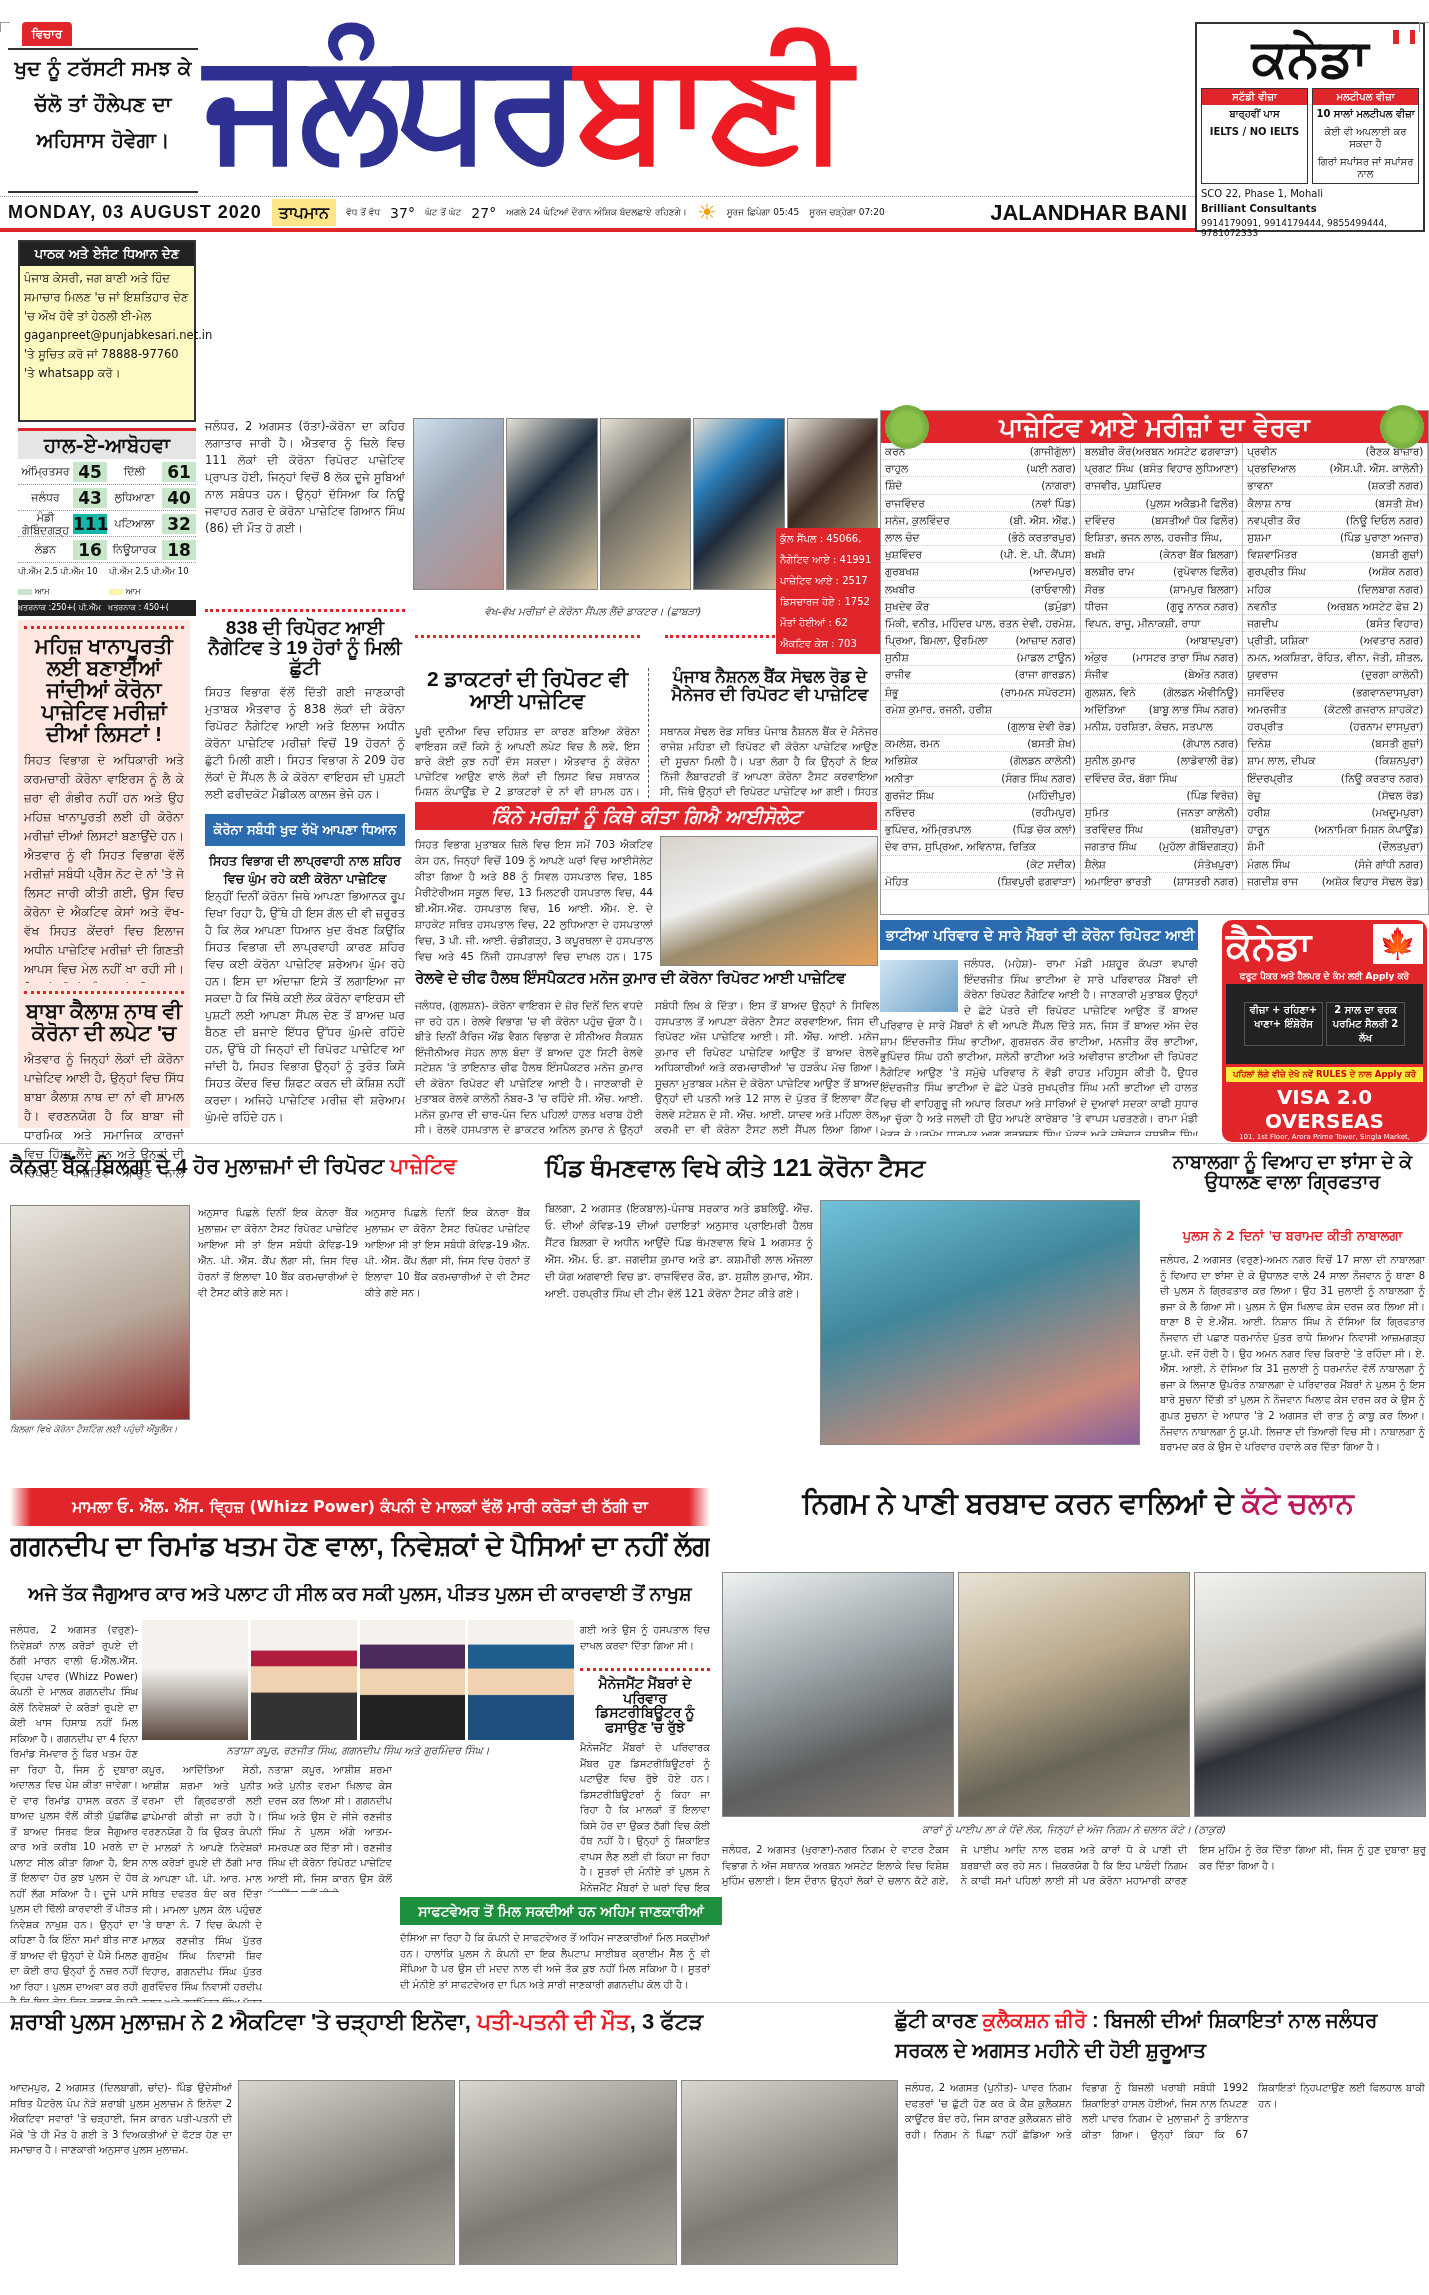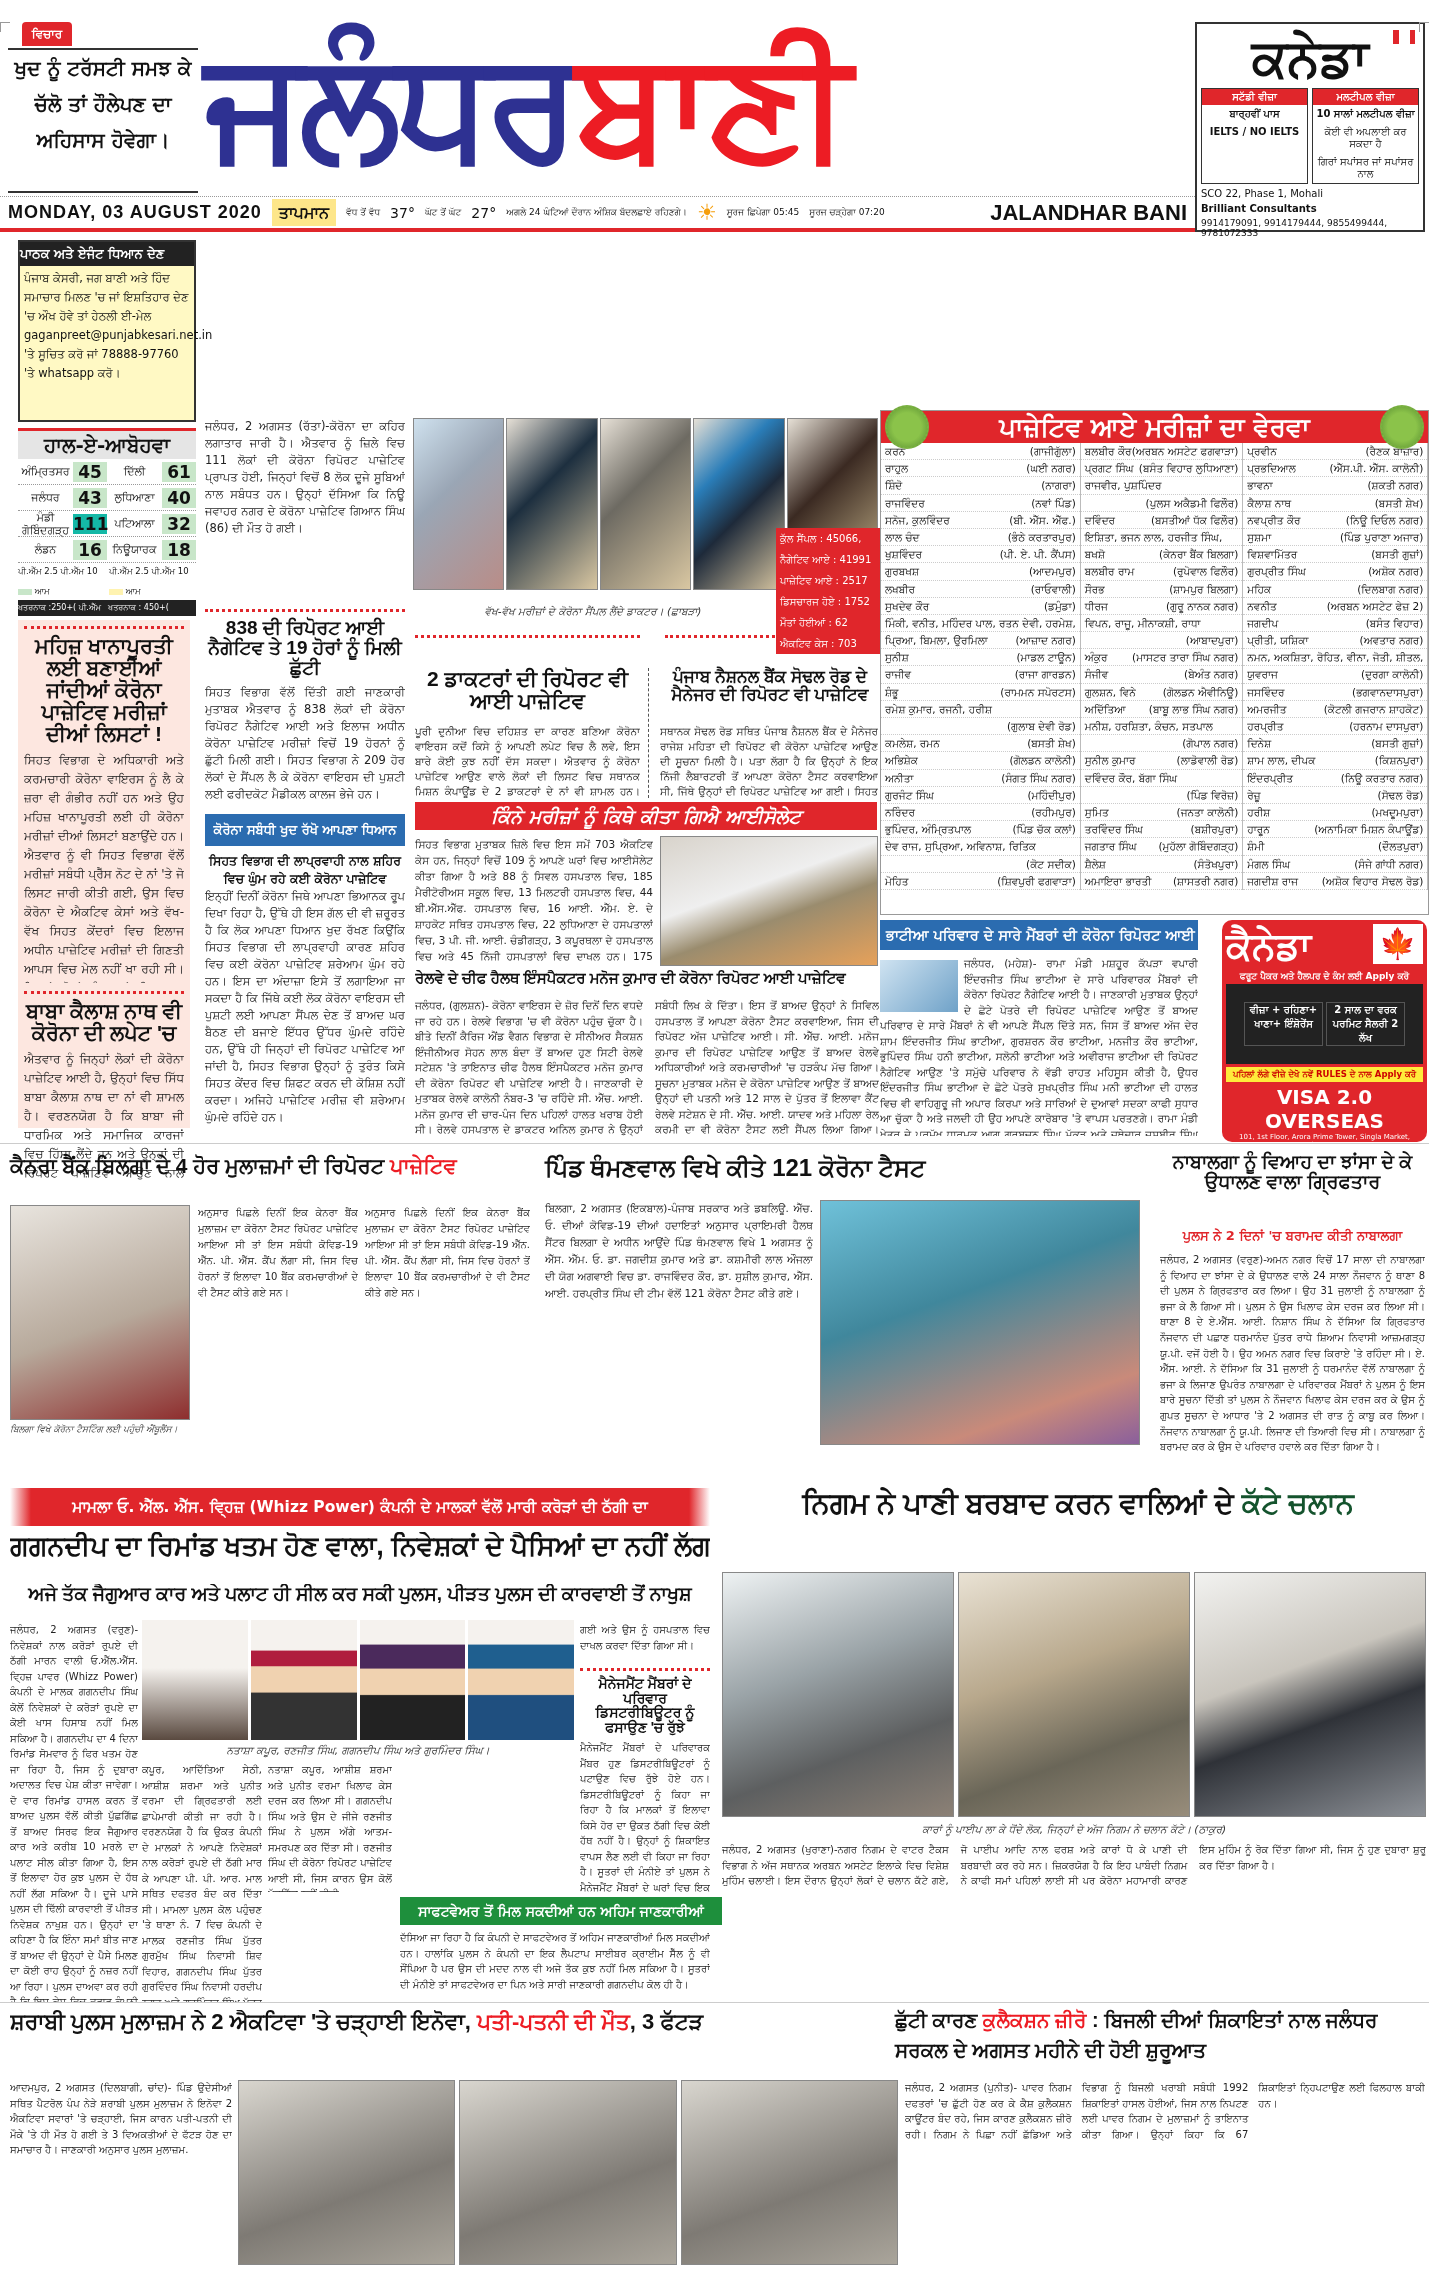--- a/index.html
+++ b/index.html
@@ -25,21 +25,21 @@
 #ad-canada-top{left:1195px;top:22px;width:230px;height:210px;border:2px solid #333;padding:4px}
 #ad-canada-top .big{font-size:52px;font-weight:bold;text-align:center;line-height:60px}
 #ad-canada-top .flag{position:absolute;right:8px;top:6px;width:22px;height:14px;background:linear-gradient(90deg,#e0262b 25%,#fff 25%,#fff 75%,#e0262b 75%)}
 #ad-canada-top .boxes{display:flex;gap:4px}
 #ad-canada-top .box{flex:1;border:1px solid #333;font-size:10px;text-align:center}
 #ad-canada-top .box .h{background:#e0262b;color:#fff;font-weight:bold;padding:2px}
 #ad-canada-top .box .b{padding:3px;font-weight:bold}
 #ad-canada-top .foot{font-size:10px;margin-top:4px;display:flex;justify-content:space-between}
 
 #notice{left:18px;top:240px;width:178px;height:182px;border:2px solid #333;background:#fff9c4}
-#notice .h{background:#222;color:#fff;font-weight:bold;font-size:13px;text-align:left;padding:4px 0}
+#notice .h{background:#222;color:#fff;font-weight:bold;font-size:13px;text-align:center;padding:4px 0}
 #notice .b{font-size:11.5px;line-height:19px;padding:3px 4px}
 #aqi{left:18px;top:428px;width:178px;height:172px;border-top:3px solid #e0262b}
 #aqi .h{background:#e5e5e5;text-align:center;font-size:20px;font-weight:bold;padding:2px 0}
 #aqi .row{display:flex;align-items:center;border-bottom:1px dotted #999;height:26px;font-size:11px}
 #aqi .city{flex:1;text-align:center}
 #aqi .val{width:34px;text-align:center;font-weight:bold;font-size:17px;background:#c8e6c9}
 #aqi .val.y{background:#14b8a6}
 #aqi .legend{font-size:8.5px;line-height:12px;display:grid;grid-template-columns:1fr 1fr;gap:8px 4px;margin-top:2px}
 #aqi .sw{display:inline-block;width:14px;height:6px;vertical-align:middle}
 #aqi-footer{left:18px;top:600px;width:178px;height:16px;background:#222;color:#fff;font-size:8px;line-height:16px;display:flex;justify-content:space-around}
@@ -86,21 +86,21 @@
 #whizz-bar{left:10px;top:1488px;width:700px;height:38px;background:linear-gradient(90deg,#fff 0,#e0262b 3%,#e0262b 97%,#fff 100%);color:#fff;font-size:15.5px;font-weight:bold;text-align:center;line-height:38px;white-space:nowrap;overflow:hidden}
 #whizz-hl{left:10px;top:1532px;width:700px;height:52px;font-size:27px;white-space:nowrap;overflow:hidden}
 #whizz-sub{left:10px;top:1584px;width:700px;height:34px;font-size:19px;white-space:nowrap;overflow:hidden}
 #portraits{left:142px;top:1620px;width:432px;height:120px;display:flex;gap:3px}
 #portraits .p{flex:1;background:linear-gradient(180deg,#f5f2ee 40%,#5a4a40)}
 #portraits .p:nth-child(2){background:linear-gradient(180deg,#f5f2ee 25%,#b01d3e 26%,#b01d3e 38%,#f0d2b0 39%,#f0d2b0 60%,#333 61%)}
 #portraits .p:nth-child(3){background:linear-gradient(180deg,#f5f2ee 20%,#4b2a5c 21%,#4b2a5c 40%,#f0d2b0 41%,#f0d2b0 62%,#222 63%)}
 #portraits .p:nth-child(4){background:linear-gradient(180deg,#f5f2ee 20%,#1f5f8f 21%,#1f5f8f 40%,#f0d2b0 41%,#f0d2b0 62%,#1f4f7f 63%)}
 #software-bar{left:400px;top:1897px;width:322px;height:28px;background:#1e8f3c;color:#fff;font-size:14px;font-weight:bold;text-align:center;line-height:28px;white-space:nowrap;overflow:hidden}
 #nigam-hl{left:728px;top:1488px;width:700px;height:50px;font-size:29px;white-space:nowrap;text-align:center}
-#nigam-hl .r{color:#14532d}
+#nigam-hl .r{color:#be185d}
 #nigam-photos{left:722px;top:1572px;width:704px;height:245px;display:flex;gap:4px}
 #nigam-photos .photo{flex:1}
 
 #hl-sharabi{left:10px;top:2010px;width:880px;height:36px;font-size:22px;white-space:nowrap;text-align:left;overflow:hidden}
 #hl-sharabi .r{color:#ed1c24}
 #crash-photos{left:238px;top:2080px;width:660px;height:185px;display:flex;gap:4px}
 #crash-photos .photo{flex:1;background:linear-gradient(160deg,#d9d6cf,#7e7a74 60%,#aaa59b)}
 #hl-bijli{left:895px;top:2005px;width:534px;height:65px;font-size:20px;text-align:left;line-height:30px}
 #hl-bijli .r{color:#ed1c24}
 .crop{position:absolute;width:10px;height:10px;border-left:1px solid #999;border-top:1px solid #999}

